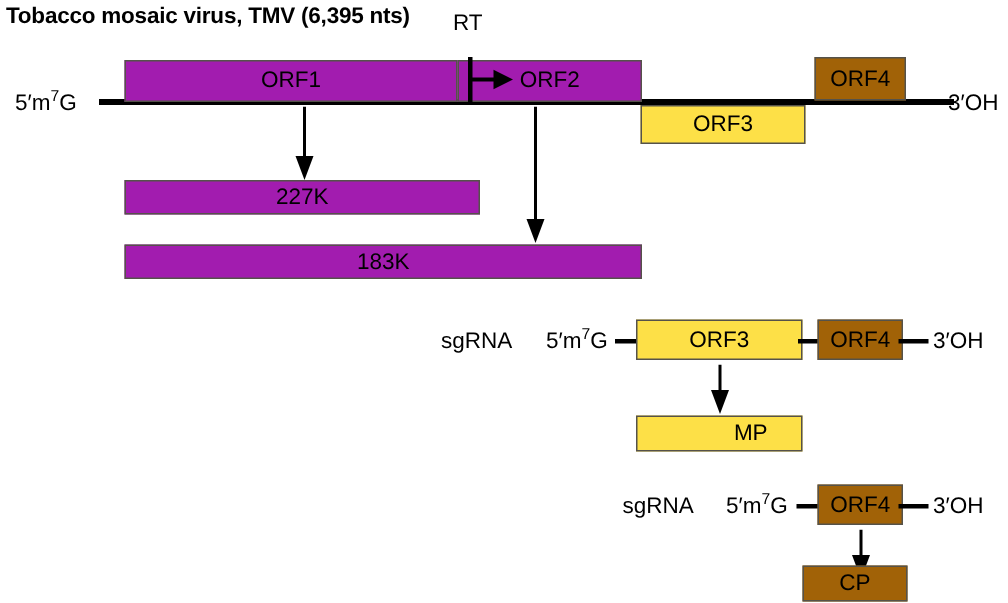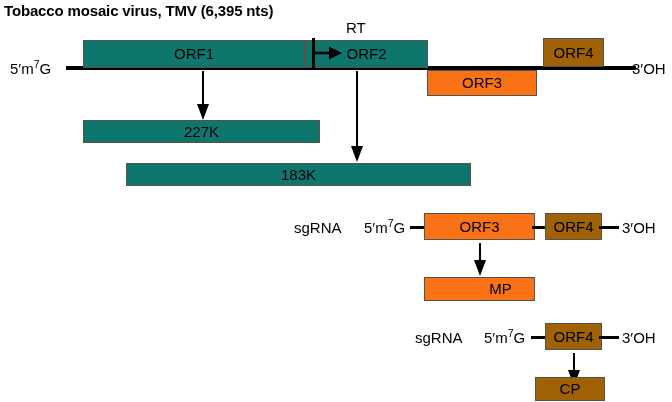--- a/index.html
+++ b/index.html
@@ -45,22 +45,22 @@
     position: absolute;
     box-sizing: border-box;
     border: 1.6px solid #55524a;
     display: flex;
     align-items: center;
     justify-content: center;
     font-size: 15px;
     color: #000000;
     white-space: nowrap;
   }
-  .box-yellow { background: #0f766e; }
-  .box-blue   { background: #f97316; }
+  .box-yellow { background: #a21caf; }
+  .box-blue   { background: #fde047; }
   .box-orange { background: #a16207; }
   .box .lbl { line-height: 1; position: relative; top: -0.5px; }
 
   
   .txt {
     position: absolute;
     font-size: 15px;
     color: #000000;
     white-space: nowrap;
     line-height: 1;
@@ -108,21 +108,21 @@
     <span class="lbl" style="">ORF2</span>
   </div>
 
   <div class="rt-tick" style="left:312px; top:38px; height:30px;"></div>
   <div class="rt-arrow" style="left:313px; top:45px;">
     <svg width="30" height="16" viewBox="0 0 30 16">
       <line x1="0" y1="8" x2="20" y2="8" stroke="#000" stroke-width="2.6"></line>
       <polygon points="16,1.5 29,8 16,14.5" fill="#000"></polygon>
     </svg>
   </div>
-  <div class="txt" style="left:302px; top:20px;margin-left:44px;">RT</div>
+  <div class="txt" style="left:302px; top:8px;">RT</div>
 
   <div class="box box-blue" style="left:427px; top:70px; width:110px; height:26px;">
     <span class="lbl">ORF3</span>
   </div>
 
   <div class="box box-orange" style="left:543px; top:38px; width:61px; height:29px;">
     <span class="lbl">ORF4</span>
   </div>
 
   <div class="arrow" style="left:196px; top:71px;">
@@ -136,21 +136,21 @@
     <span class="lbl">227K</span>
   </div>
 
   <div class="arrow" style="left:350px; top:71px;">
     <svg width="14" height="92" viewBox="0 0 14 92">
       <line x1="7" y1="0" x2="7" y2="78" stroke="#000" stroke-width="2"></line>
       <polygon points="1,75 13,75 7,91" fill="#000"></polygon>
     </svg>
   </div>
 
-  <div class="box box-yellow" style="left:83px; top:163px; width:345px; height:23px;margin-left:43px;">
+  <div class="box box-yellow" style="left:83px; top:163px; width:345px; height:23px;">
     <span class="lbl">183K</span>
   </div>
 
   <div class="txt" style="left:294px; top:220px;">sgRNA</div>
   <div class="txt" style="left:364px; top:220px;">5′m<span class="sup">7</span>G</div>
 
   <div class="thinline" style="left:410px; top:226px; width:18px;"></div>
 
   <div class="box box-blue" style="left:424px; top:213px; width:111px; height:27px;">
     <span class="lbl">ORF3</span>

